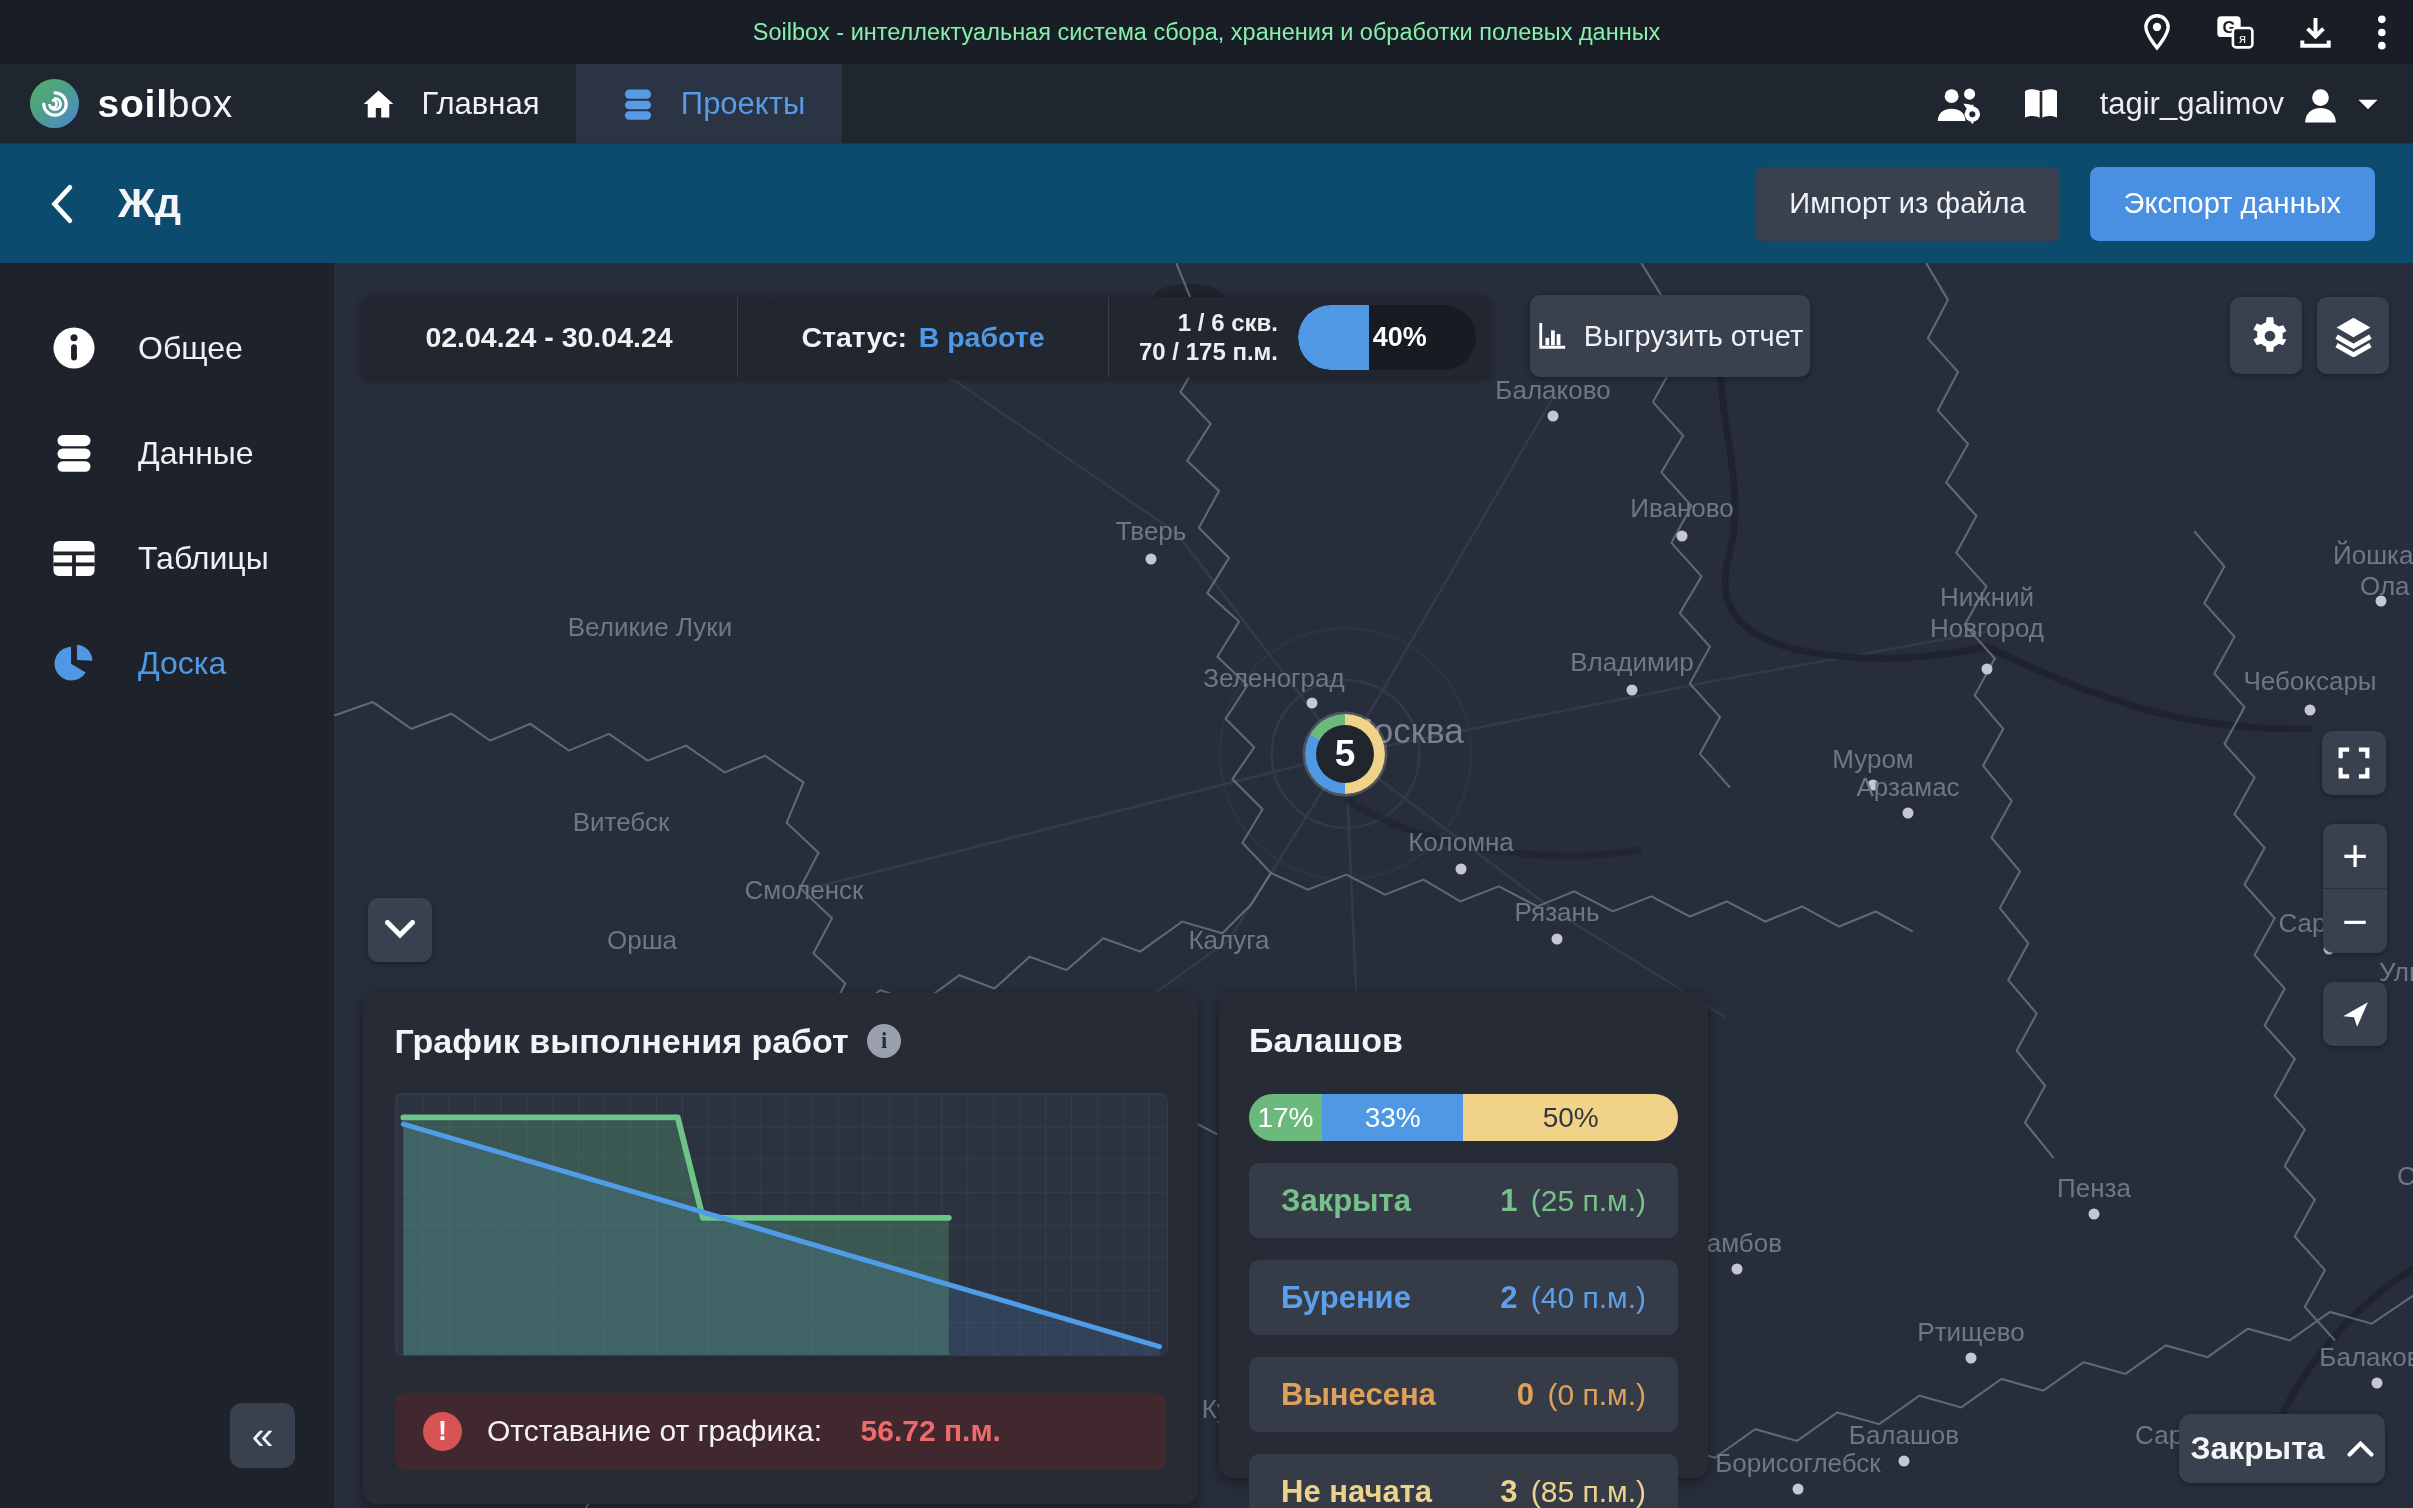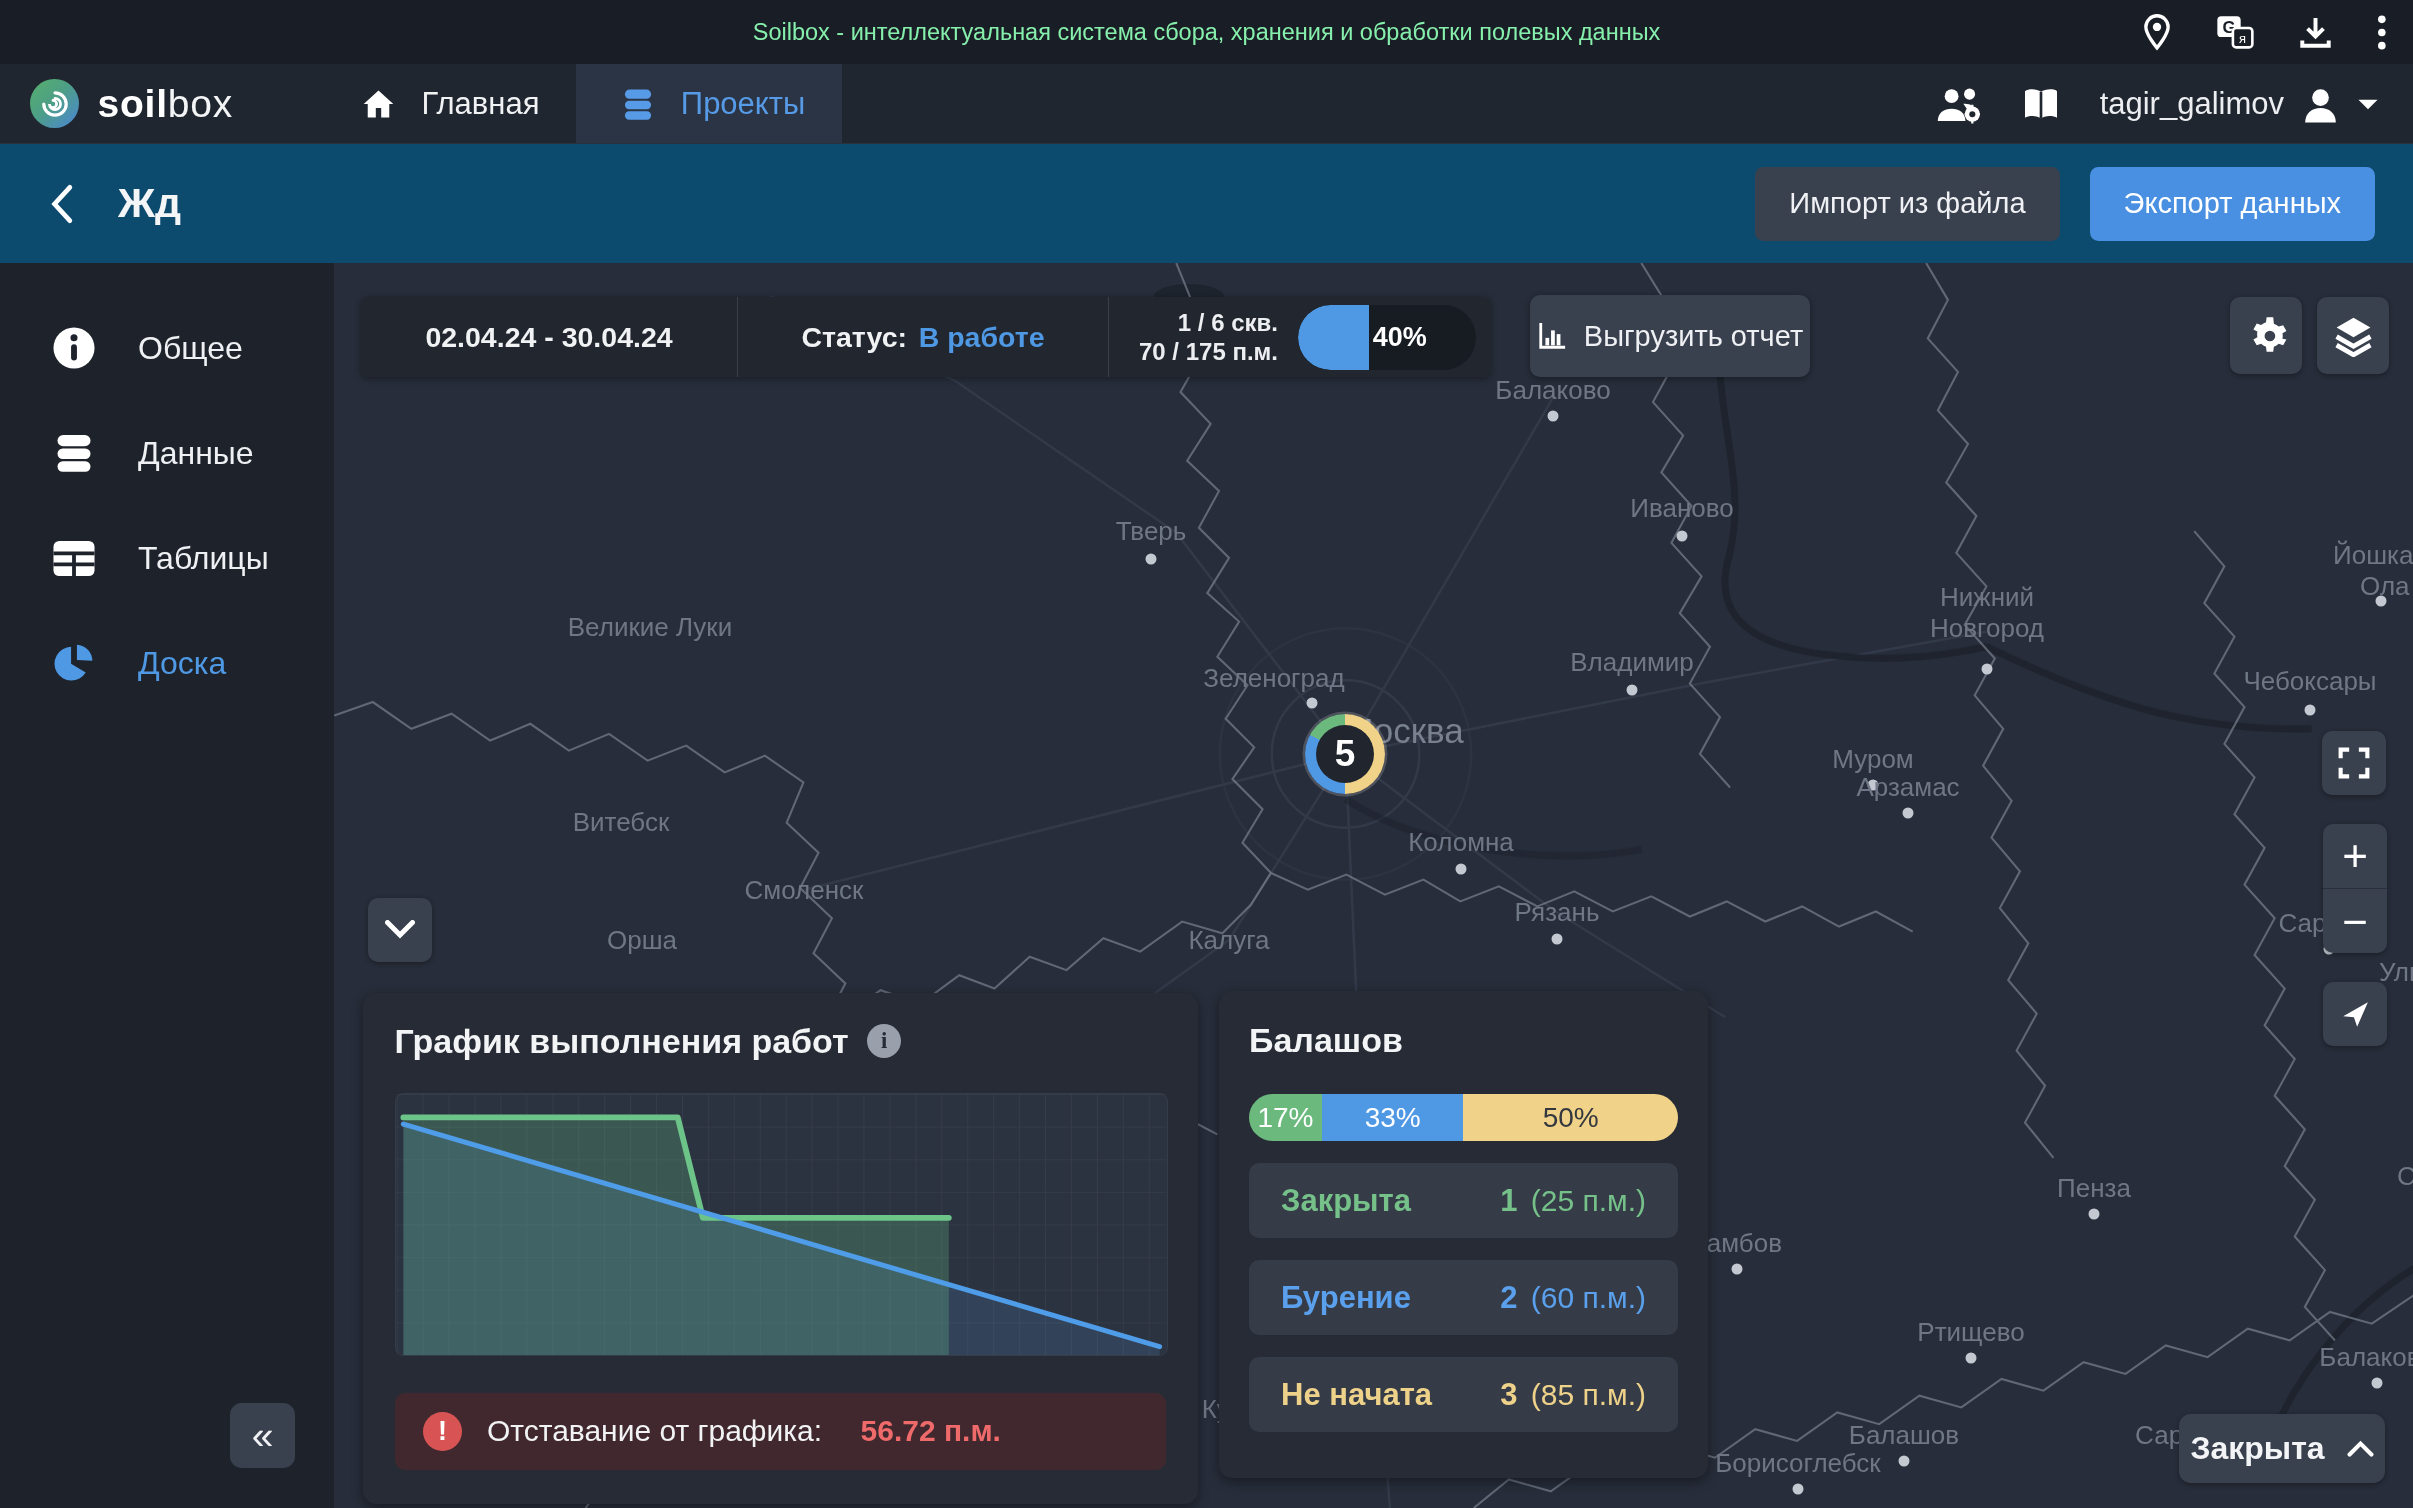--- a/index.html
+++ b/index.html
@@ -424,21 +424,28 @@
           <span class="wr-label">Закрыта</span>
           <span class="wr-val">
               <b>1</b>
               <span class="wr-m">(25 п.м.)</span>
             </span>
         </div>
         <div class="well-row c-blue">
           <span class="wr-label">Бурение</span>
           <span class="wr-val">
               <b>2</b>
-              <span class="wr-m">(60 п.м.)</span>
+              <span class="wr-m">(40 п.м.)</span>
+            </span>
+        </div>
+        <div class="well-row c-orange">
+          <span class="wr-label">Вынесена</span>
+          <span class="wr-val">
+              <b>0</b>
+              <span class="wr-m">(0 п.м.)</span>
             </span>
         </div>
         <div class="well-row c-yellow">
           <span class="wr-label">Не начата</span>
           <span class="wr-val">
               <b>3</b>
               <span class="wr-m">(85 п.м.)</span>
             </span>
         </div>
       </div>

